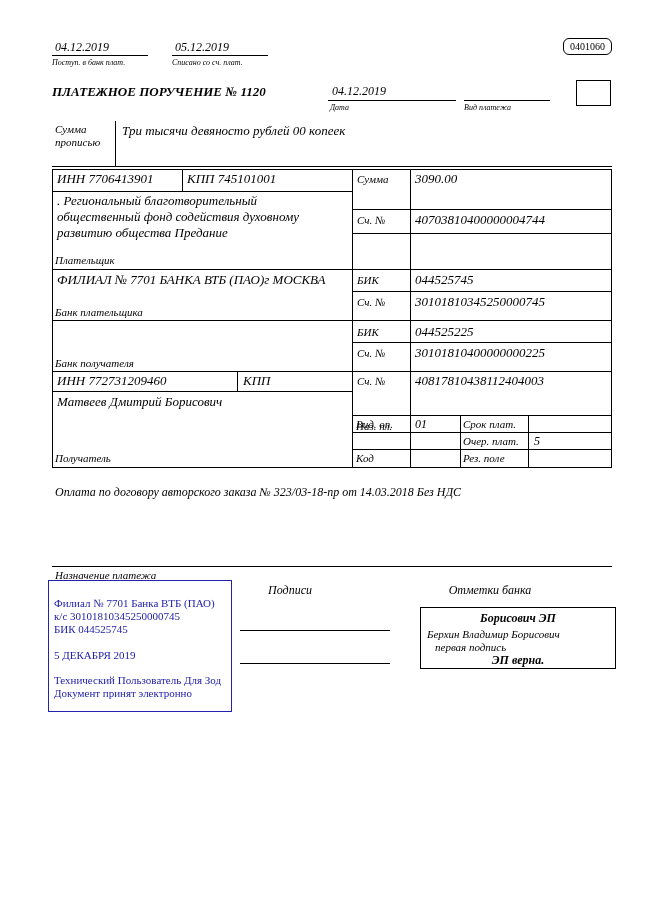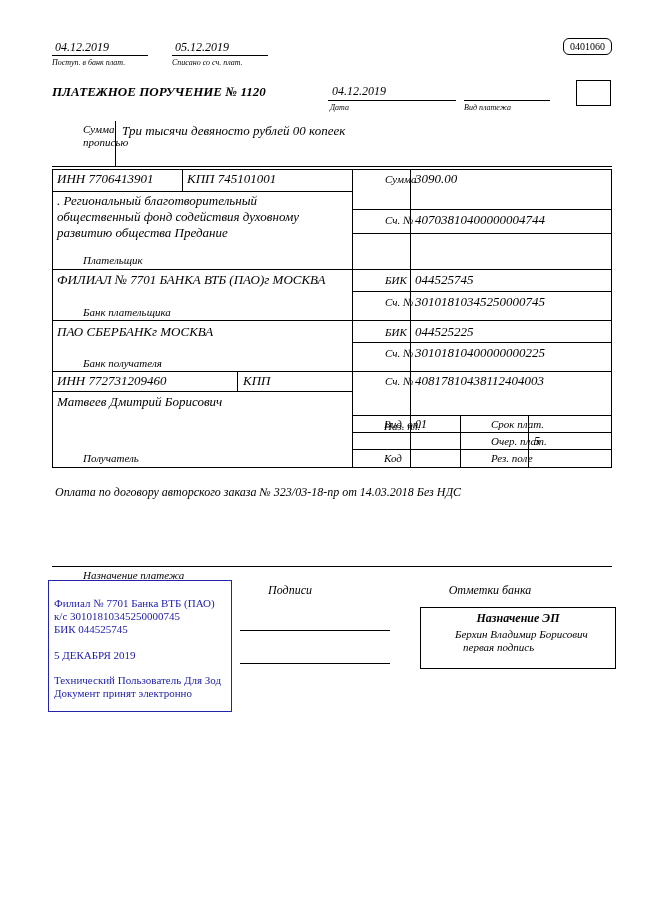--- a/index.html
+++ b/index.html
@@ -10,21 +10,21 @@
     height: 919px;
     background: #ffffff;
     color: #000000;
     font-family: "Liberation Serif", serif;
     font-size: 13px;
     overflow: hidden;
   }
   .t  { position:absolute; line-height:1.22;font-style:italic; }
   .f8  { font-size:8px; }
   .f10 { font-size:10px;border-radius:6px; }
-  .f11 { font-size:11px;margin-left:28px; }
+  .f11 { font-size:11px; }
   .f12 { font-size:12px; }
   .f13 { font-size:13px; }
   .b { font-weight:bold; }
   .i { font-style:italic; }
   .ctr { text-align:center; }
   .hl { position:absolute; height:1px; background:#000; }
   .vl { position:absolute; width:1px; background:#000; }
   .bx { position:absolute; border:1px solid #000; }
   .stamp {
     position:absolute;
@@ -100,21 +100,20 @@
   <div class="t f13" style="left:415px;top:212px">40703810400000004744</div>
   <div class="t f11" style="left:55px;top:254px">Плательщик</div>
 
   <div class="t f13" style="left:57px;top:272px;width:292px">ФИЛИАЛ № 7701 БАНКА ВТБ (ПАО)г МОСКВА</div>
   <div class="t f11" style="left:357px;top:274px">БИК</div>
   <div class="t f13" style="left:415px;top:272px">044525745</div>
   <div class="t f11" style="left:357px;top:296px">Сч. №</div>
   <div class="t f13" style="left:415px;top:294px">30101810345250000745</div>
   <div class="t f11" style="left:55px;top:306px">Банк плательщика</div>
 
-  <div class="t f13" style="left:57px;top:324px;width:292px">ПАО СБЕРБАНКг МОСКВА</div>
   <div class="t f11" style="left:357px;top:326px">БИК</div>
   <div class="t f13" style="left:415px;top:324px">044525225</div>
   <div class="t f11" style="left:357px;top:347px">Сч. №</div>
   <div class="t f13" style="left:415px;top:345px">30101810400000000225</div>
   <div class="t f11" style="left:55px;top:357px">Банк получателя</div>
 
   <div class="t f13" style="left:57px;top:373px">ИНН 772731209460</div>
   <div class="t f13" style="left:243px;top:373px">КПП</div>
   <div class="t f11" style="left:357px;top:375px">Сч. №</div>
   <div class="t f13" style="left:415px;top:373px">40817810438112404003</div>
@@ -145,18 +144,19 @@
     <div>5 ДЕКАБРЯ 2019</div>
     <div class="gap"></div>
     <div>Технический Пользователь Для Зод</div>
     <div>Документ принят электронно</div>
   </div>
 
   <div class="hl" style="left:240px;top:630px;width:150px"></div>
   <div class="hl" style="left:240px;top:663px;width:150px"></div>
 
   <div class="bx" style="left:420px;top:607px;width:196px;height:62px">
-    <div class="t f12 b ctr" style="left:0;top:3px;width:100%">Назначение ЭП</div>
+    <div class="t f12 b ctr" style="left:0;top:3px;width:100%">Борисович ЭП</div>
     <div class="t f11" style="left:6px;top:20px">Берхин Владимир Борисович</div>
     <div class="t f11 i" style="left:14px;top:33px">первая подпись</div>
+    <div class="t f12 b ctr" style="left:0;top:45px;width:100%">ЭП верна.</div>
   </div>
 
 </div>
 
 </body></html>

